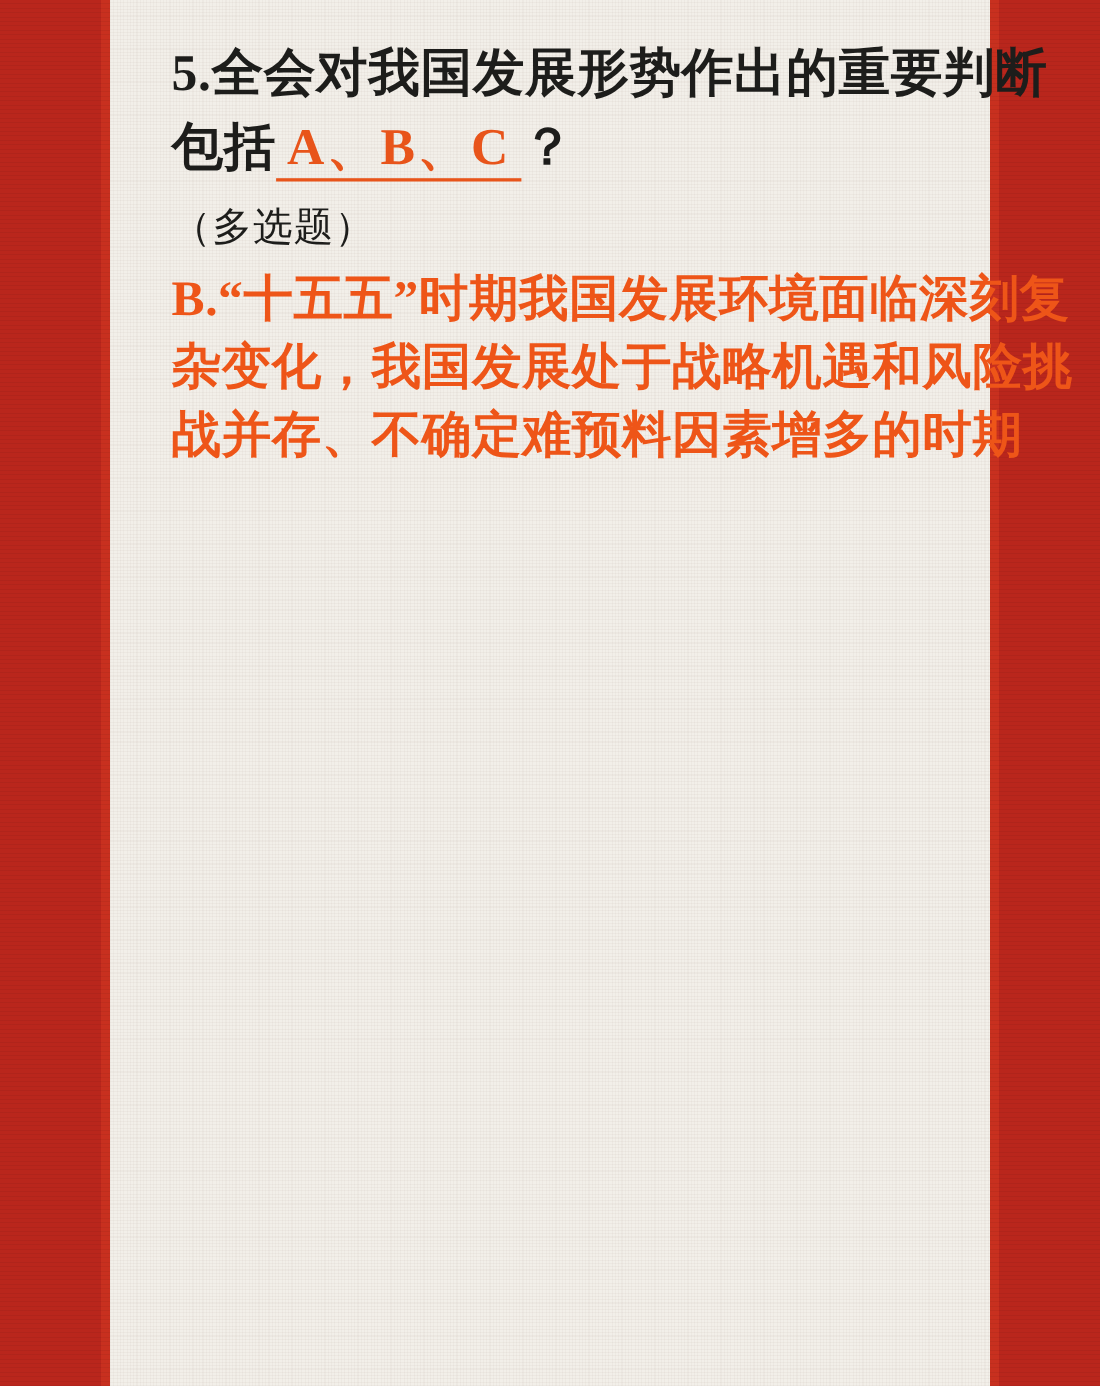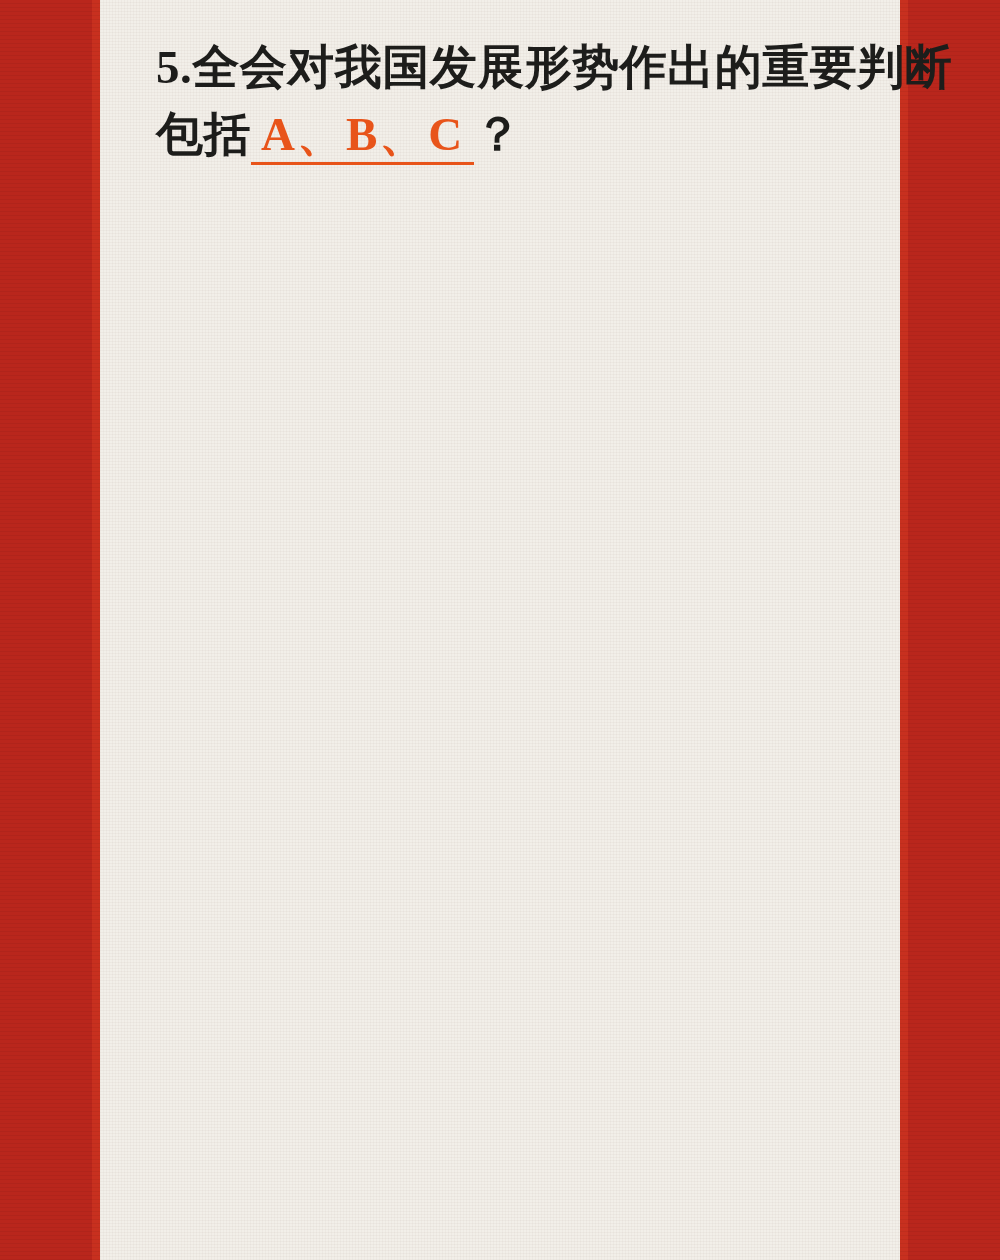--- a/index.html
+++ b/index.html
@@ -115,22 +115,26 @@
   <div class="left-stripe-texture"></div>
   <div class="right-stripe-texture"></div>
   <div class="texture"></div>
 
   <div class="content">
 
     <p class="question">
       <span class="q-num">5.</span><span>全会对我国发展形势作出的重要判断包括</span><span class="answer-blank">A、B、C</span><span class="qmark">？</span>
     </p>
 
+    <div class="qtype">（多选题）</div>
 
     <div class="options">
 
 
+      <div class="option correct">
+        <span class="opt-letter">B.</span><span>“十五五”时期我国发展环境面临深刻复杂变化，我国发展处于战略机遇和风险挑战并存、不确定难预料因素增多的时期</span>
+      </div>
 
 
 
     </div>
   </div>
 </div>
 
 </body></html>

